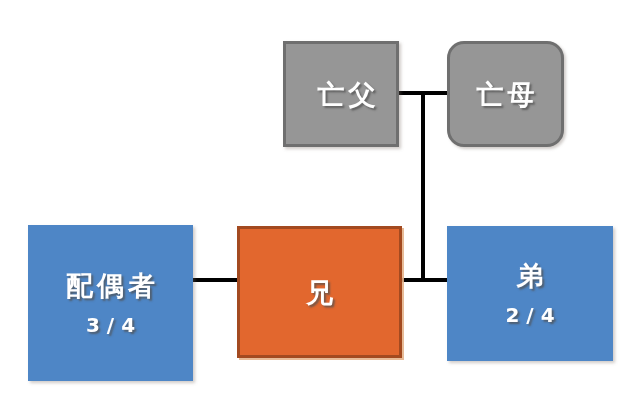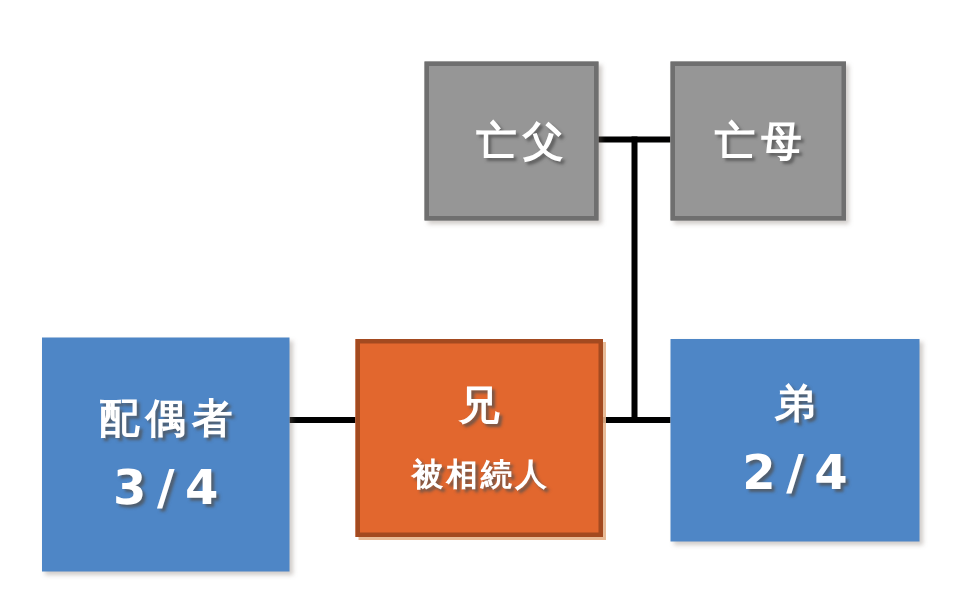--- a/index.html
+++ b/index.html
@@ -28,21 +28,21 @@
     box-shadow: 2px 2px 3px rgba(120,110,100,0.35);
   }
   .node .label {
     font-size: 27px;
     letter-spacing: 4px;
     line-height: 1;
     text-shadow: 2px 2px 2px rgba(80,80,80,0.75);
     text-indent: 4px; 
   }
   .node .share {
-    font-size: 32px;
+    font-size: 20px;
     letter-spacing: 7px;
     line-height: 1;
     text-shadow: 2px 2px 2px rgba(80,80,80,0.75);
     text-indent: 7px;
   }
   .node .sublabel {
     font-size: 21px;
     letter-spacing: 2px;
     line-height: 1;
     text-shadow: 2px 2px 2px rgba(80,80,80,0.75);
@@ -60,21 +60,21 @@
     border: 3px solid var(--decedent_border, #a34a20);
     box-shadow: 2px 2px 0 rgba(230,180,140,0.9);
   }
   .connector {
     position: absolute;
     background: var(--connector_color, #000000);
   }
 
   
   #node-father   { left: 283px; top: 41px;  width: 116px; height: 106px; padding-left: 11px; }
-  #node-mother   { left: 447px; top: 41px;  width: 117px; height: 106px; }
+  #node-mother   { left: 447px; top: 41px;  width: 117px; height: 106px; border-radius: 17px; }
   #node-spouse   { left: 28px;  top: 225px; width: 165px; height: 156px; }
   #node-decedent { left: 237px; top: 226px; width: 165px; height: 132px; gap: 22px; }
   #node-brother  { left: 447px; top: 226px; width: 166px; height: 135px; }
 
   #line-parents        { left: 398px; top: 91px;  width: 49px;  height: 4px; }
   #line-parents-drop   { left: 421px; top: 91px;  width: 4px;   height: 191px; }
   #line-spouse-marriage{ left: 193px; top: 278px; width: 44px;  height: 4px; }
   #line-siblings       { left: 402px; top: 278px; width: 45px;  height: 4px; }
 </style>
 </head>
@@ -95,21 +95,20 @@
     <span class="label">亡母</span>
   </div>
 
   <div class="node heir-node" id="node-spouse">
     <span class="label">配偶者</span>
     <span class="share">3/4</span>
   </div>
 
   <div class="node decedent-node" id="node-decedent">
     <span class="label">兄</span>
-    <span class="sublabel">被相続人</span>
   </div>
 
   <div class="node heir-node" id="node-brother">
     <span class="label">弟</span>
     <span class="share">2/4</span>
   </div>
 
 </div>
 
 </body></html>

